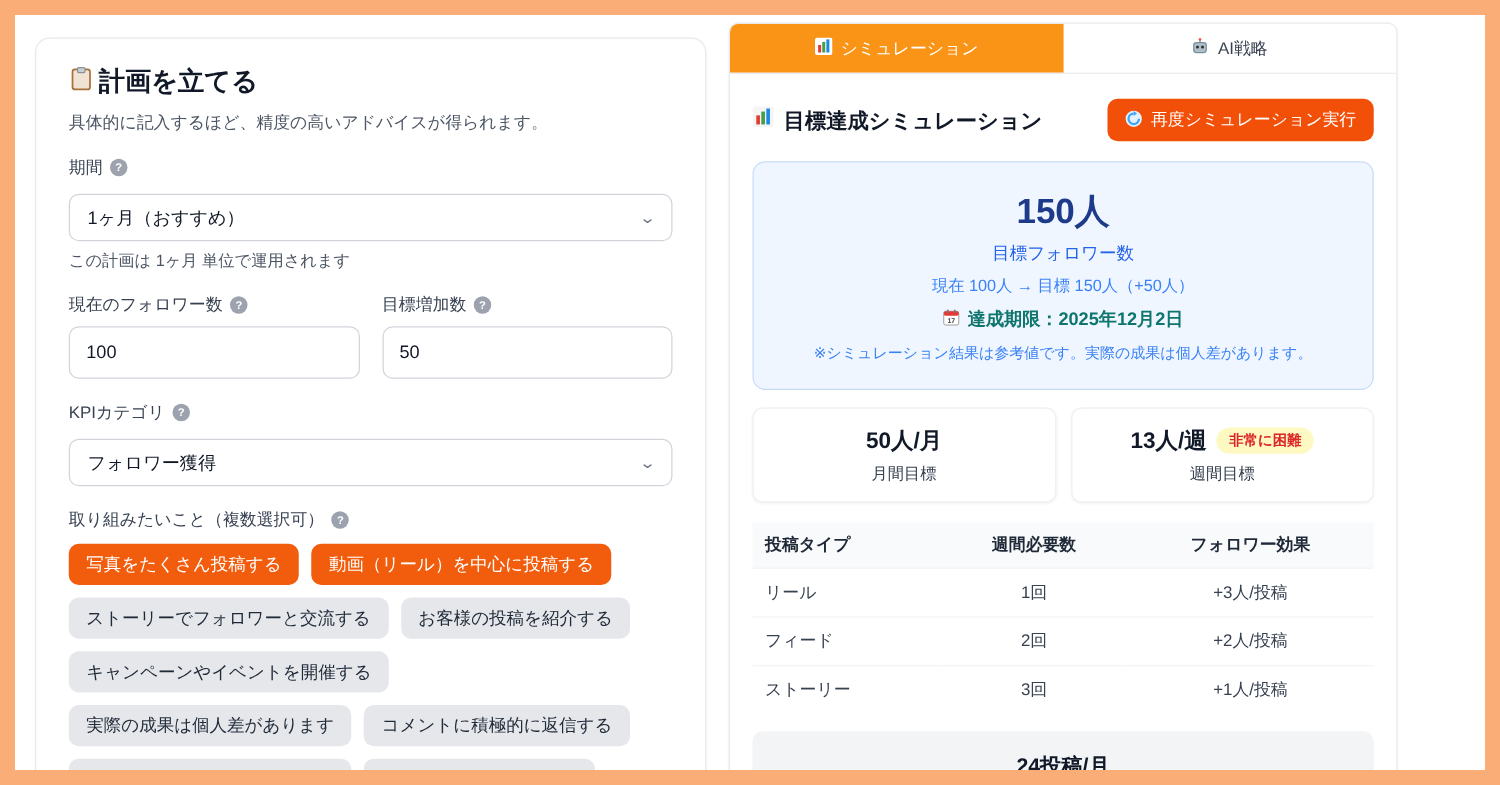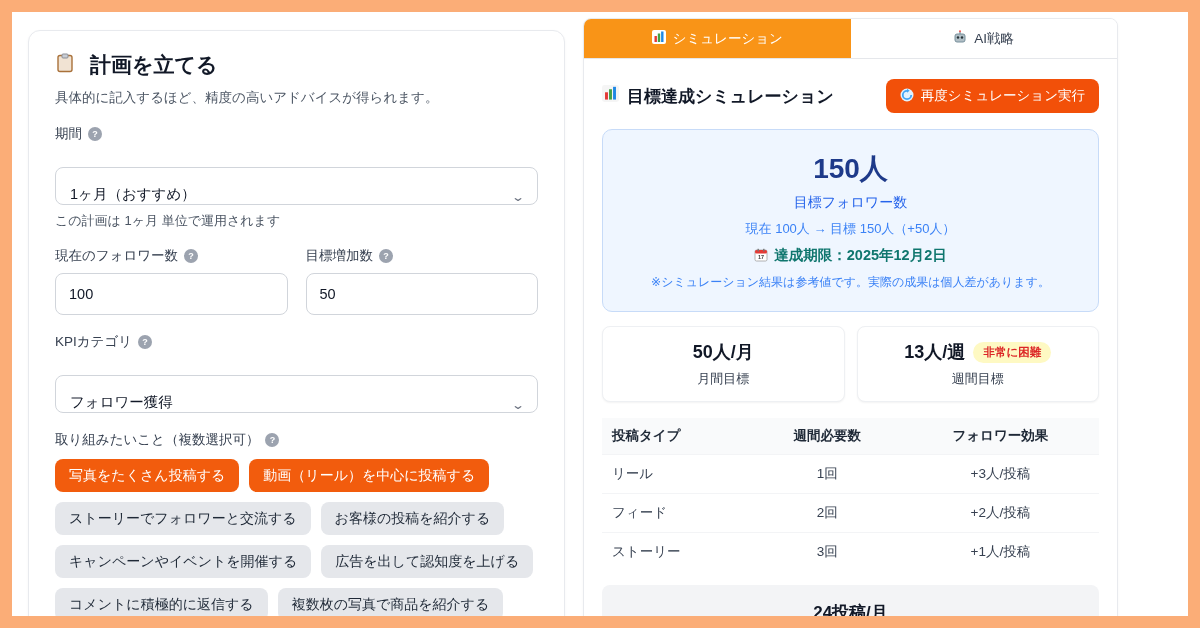--- a/index.html
+++ b/index.html
@@ -5,28 +5,28 @@
   * { margin:0; padding:0; box-sizing:border-box; }
   html,body { width:1200px; height:628px; overflow:hidden; background:#ffffff;
     font-family:"Liberation Sans","DejaVu Sans",sans-serif; color:#1f2937; }
   .frame { position:absolute; inset:0; border:12px solid #fbad77; z-index:60; pointer-events:none; }
 
   .card { position:absolute; background:#fff; border:1px solid #e8eaee; border-radius:12px;
     box-shadow:0 1px 3px rgba(0,0,0,.04); }
 
   
   .left-card { left:28px; top:30px; width:537px; height:720px; padding:20px 26px; }
-  .title-row { display:flex; align-items:center; gap:15px; }
+  .title-row { display:flex; align-items:center; gap:4px; }
   .page-title { font-size:21px; font-weight:bold; color:#111827; }
   .subtitle { margin-top:10px; font-size:13.5px; color:#4b5563; }
   .field-label { display:flex; align-items:center; gap:6px; font-size:13.5px; color:#374151; }
   .help-dot { width:14px; height:14px; border-radius:50%; background:#9ca3af; color:#fff;
     font-size:9px; font-weight:bold; display:inline-flex; align-items:center; justify-content:center; }
-  .select { margin-top:24px; height:38px; border:1px solid #d1d5db; border-radius:8px;
-    display:flex; align-items:flex-end; justify-content:space-between; padding:0 14px;
+  .select { margin-top:12px; height:38px; border:1px solid #d1d5db; border-radius:8px;
+    display:flex; align-items:center; justify-content:space-between; padding:0 14px;
     font-size:14.5px; color:#111827; background:#fff; }
   .chev { color:#6b7280; font-size:12px; transform:scaleX(1.4); }
   .note { margin-top:7px; font-size:13px; color:#4b5563; }
   .two-col { margin-top:17px; display:grid; grid-template-columns:1fr 1fr; column-gap:18px; row-gap:8px; }
   .text-input { height:42px; border:1px solid #d1d5db; border-radius:8px; padding:0 13px;
     font-size:14.5px; color:#111827; width:100%; font-family:inherit; background:#fff; }
   .mt18 { margin-top:18px; }
   .chips { margin-top:10px; display:flex; flex-wrap:wrap; gap:10px; }
   .chip { padding:7px 14px; border-radius:8px; background:#e5e7eb; color:#1f2937;
     font-size:14px; border:none; font-family:inherit; cursor:pointer; line-height:1.35; }
@@ -119,21 +119,21 @@
   <div class="field-label mt18">
     <span>取り組みたいこと（複数選択可）</span>
     <span class="help-dot">?</span>
   </div>
   <div class="chips">
     <button class="chip sel">写真をたくさん投稿する</button>
     <button class="chip sel">動画（リール）を中心に投稿する</button>
     <button class="chip">ストーリーでフォロワーと交流する</button>
     <button class="chip">お客様の投稿を紹介する</button>
     <button class="chip">キャンペーンやイベントを開催する</button>
-    <button class="chip">広告を出して認知度を上げる</button>
+    <button class="chip">実際の成果は個人差があります</button>
     <button class="chip">コメントに積極的に返信する</button>
     <button class="chip">複数枚の写真で商品を紹介する</button>
     <button class="chip">ハッシュタグを工夫する</button>
     <button class="chip">その他</button>
   </div>
 
 </div>
 
 <div class="card right-card">
   <div class="tabs">

